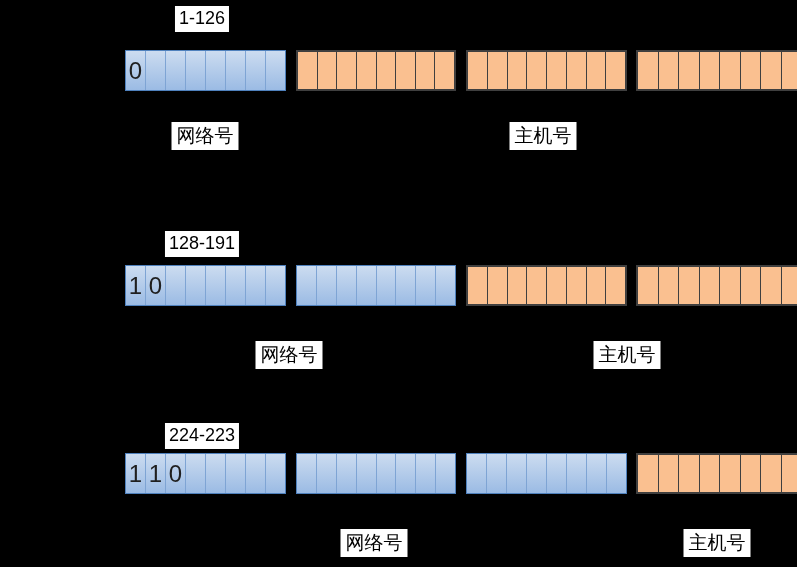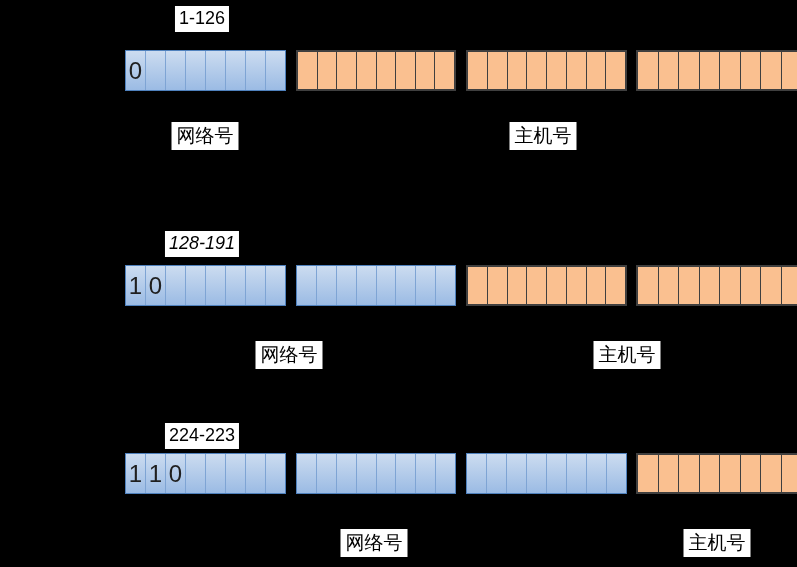--- a/index.html
+++ b/index.html
@@ -77,21 +77,21 @@
   .o2 { left: 466px; width: 161px; }
   .o3 { left: 636px; width: 167px; } 
 
   
   .r0 .range-label { top: 6px;   left: 202px; }
   .r0 .bar         { top: 50px; }
   .r0 .cn-label    { top: 122px; }
   .r0 .net-label   { left: 205px; }
   .r0 .host-label  { left: 543px; }
 
-  .r1 .range-label { top: 231px; left: 202px; font-style: italic; }
+  .r1 .range-label { top: 231px; left: 202px; }
   .r1 .bar         { top: 265px; }
   .r1 .cn-label    { top: 341px; }
   .r1 .net-label   { left: 289px; }
   .r1 .host-label  { left: 627px; }
 
   .r2 .range-label { top: 423px; left: 202px; }
   .r2 .bar         { top: 453px; }
   .r2 .cn-label    { top: 529px; }
   .r2 .net-label   { left: 374px; }
   .r2 .host-label  { left: 717px; }

